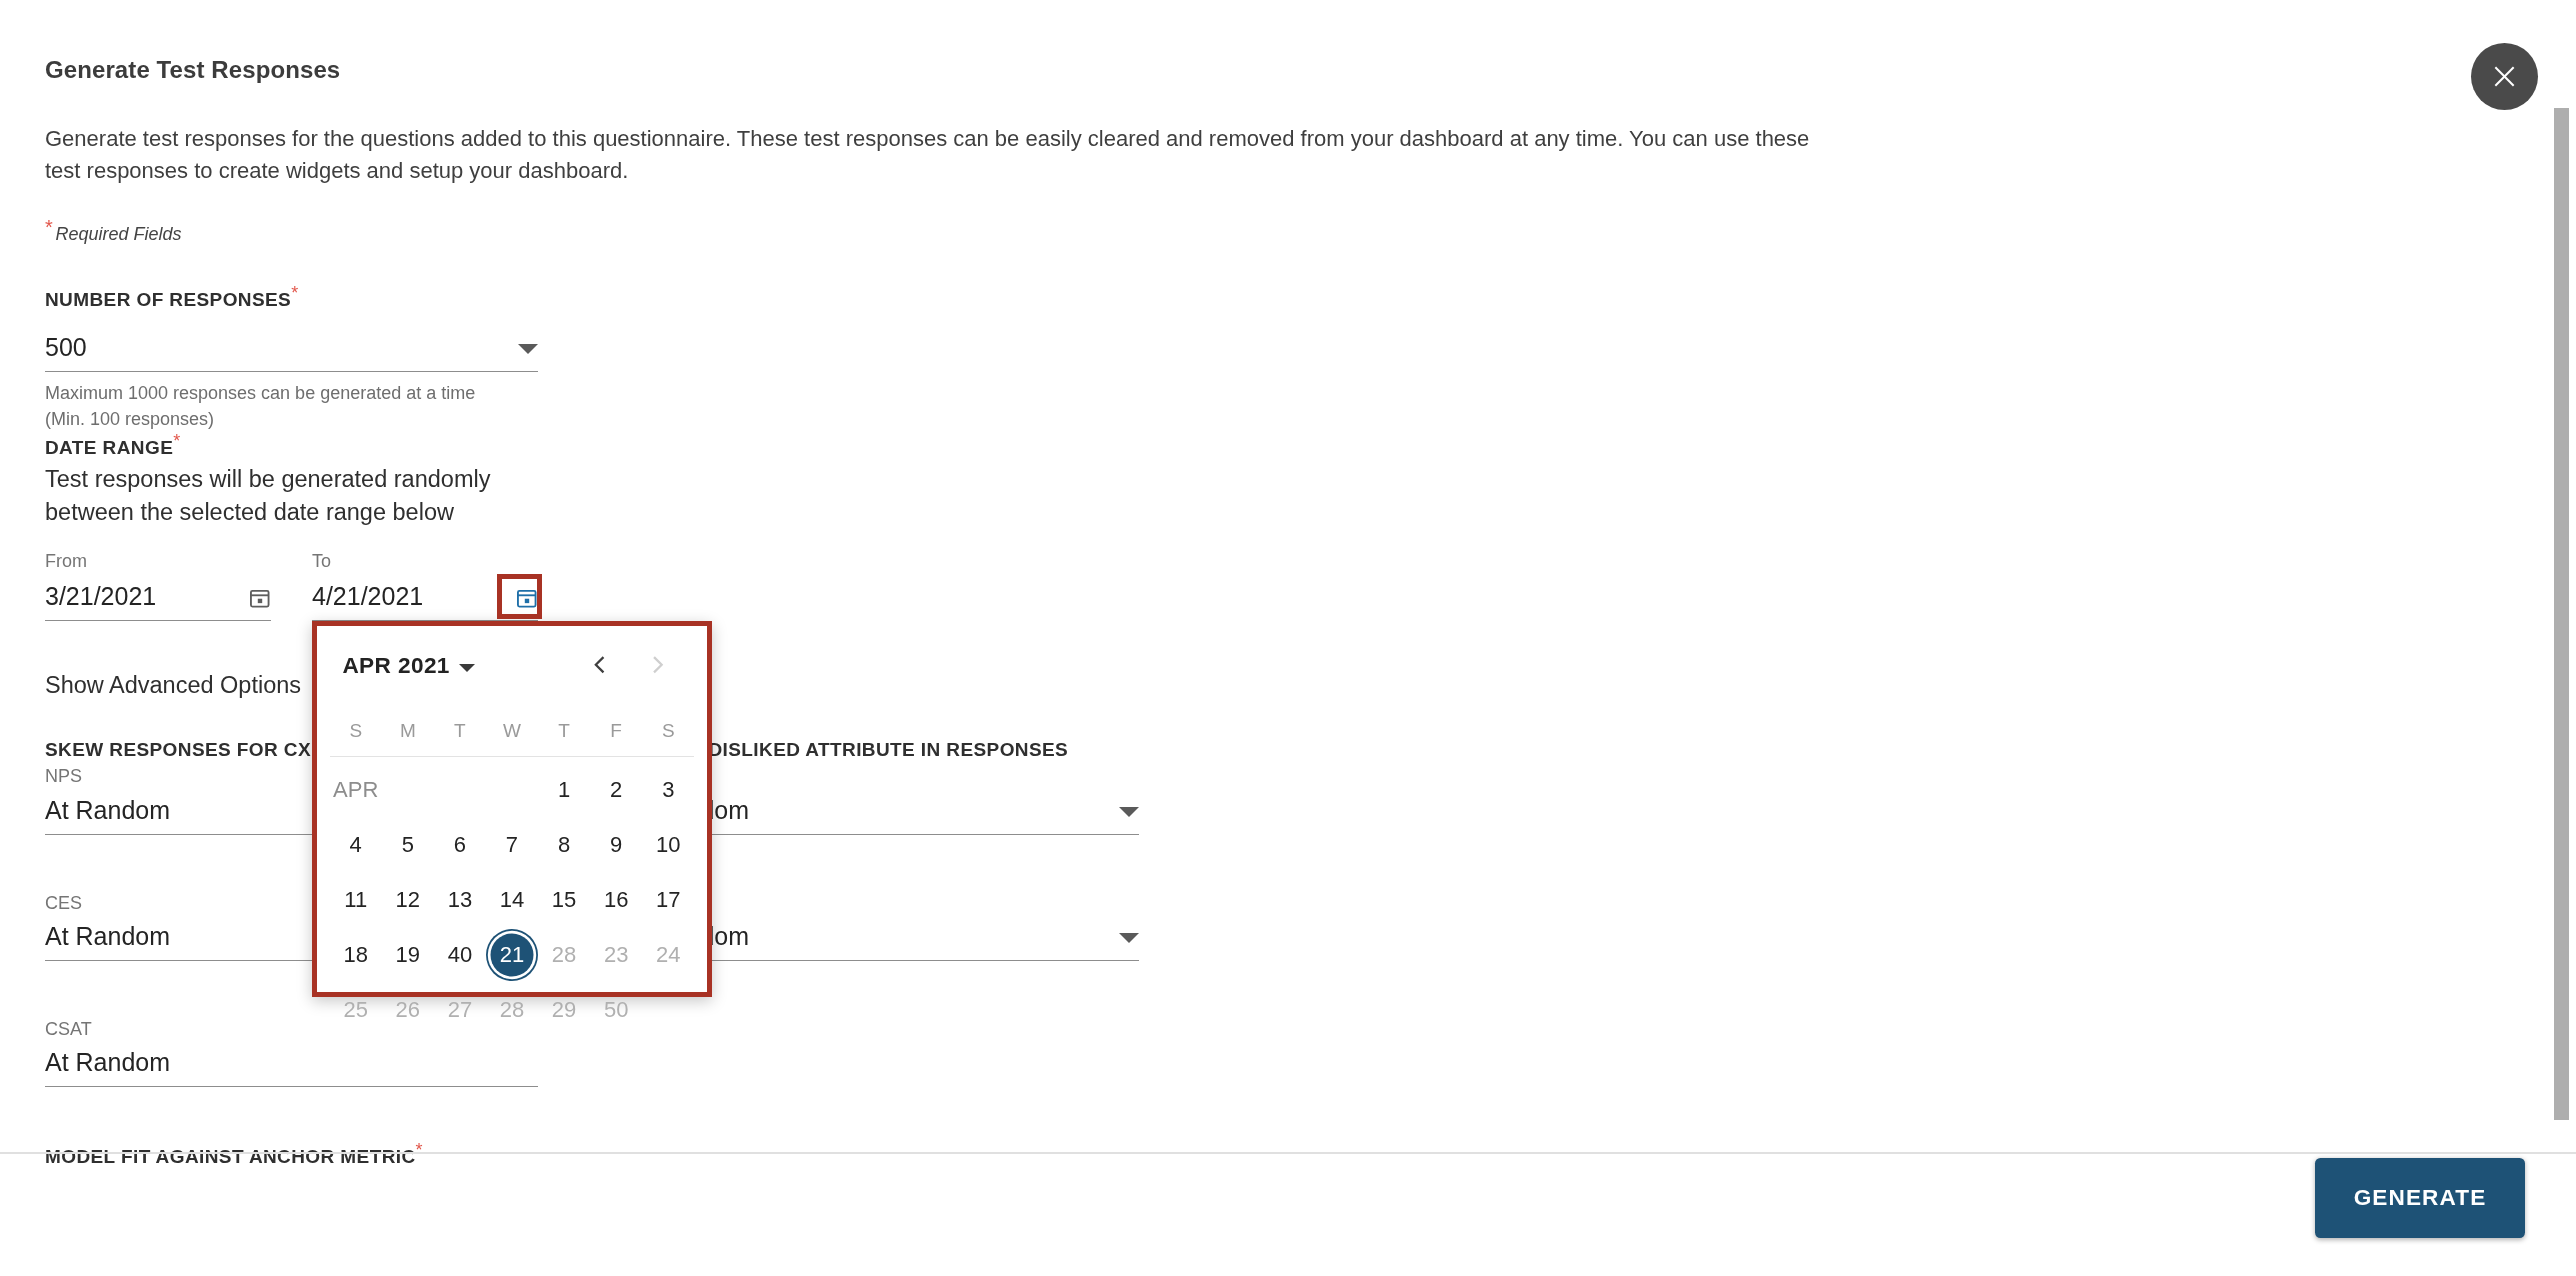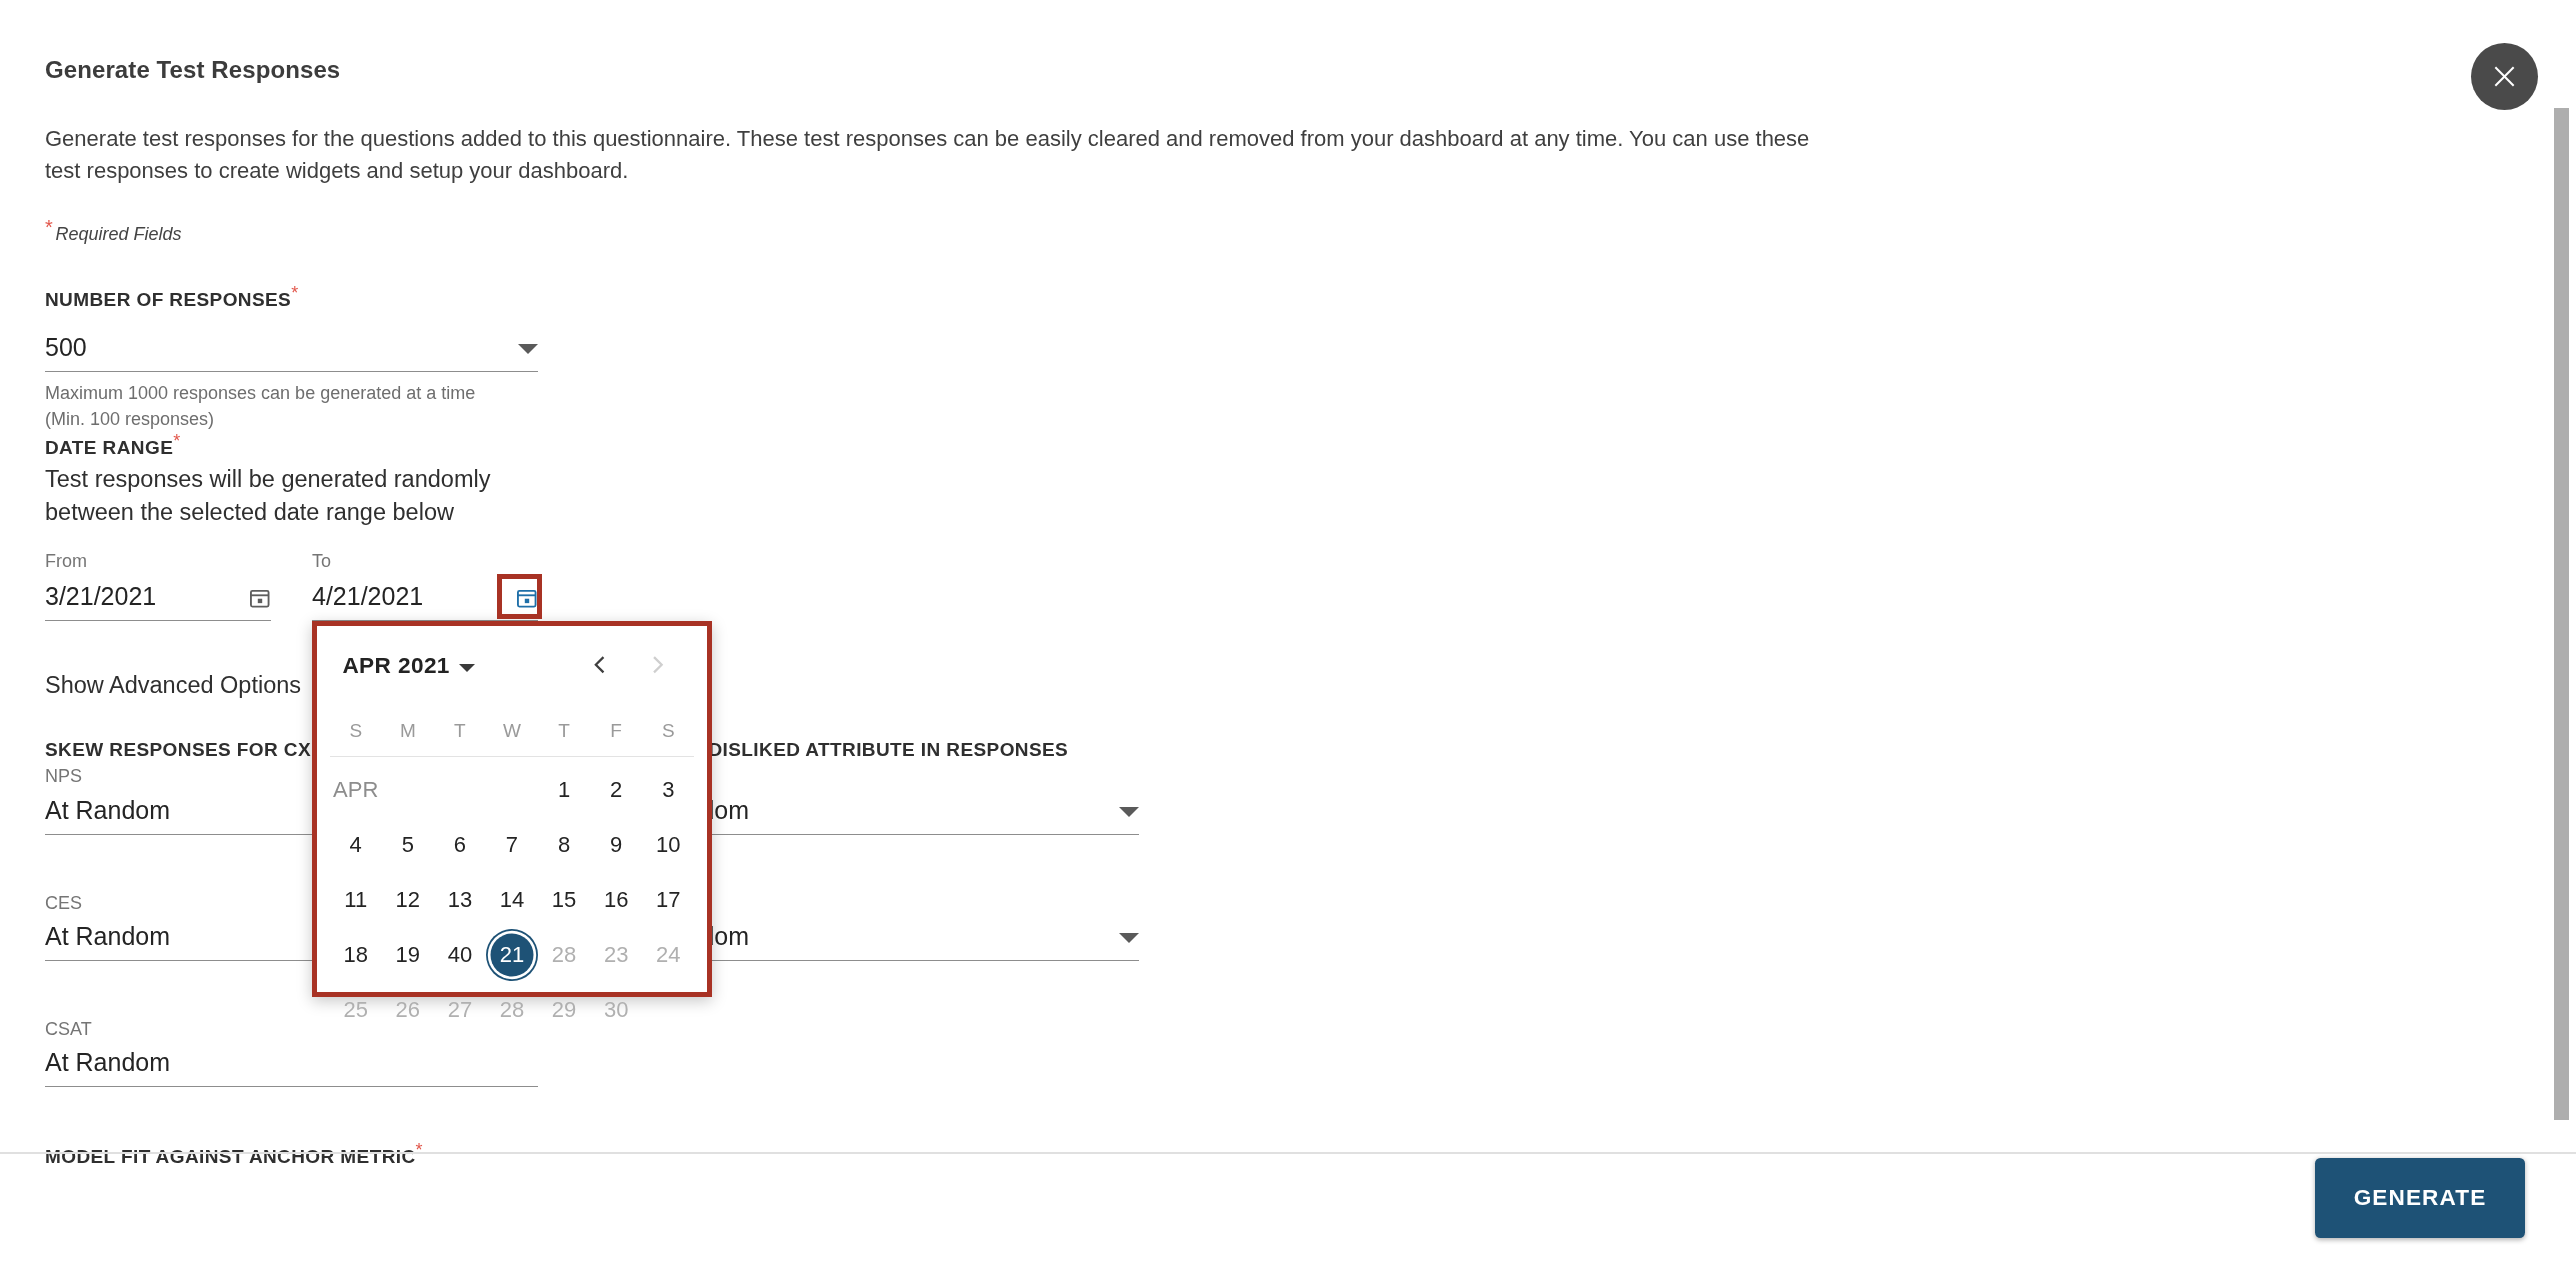--- a/index.html
+++ b/index.html
@@ -499,21 +499,21 @@
             <span class="num">21</span>
           </div>
           <div class="cal-cell muted">28</div>
           <div class="cal-cell muted">23</div>
           <div class="cal-cell muted">24</div>
           <div class="cal-cell muted">25</div>
           <div class="cal-cell muted">26</div>
           <div class="cal-cell muted">27</div>
           <div class="cal-cell muted">28</div>
           <div class="cal-cell muted">29</div>
-          <div class="cal-cell muted">30</div>
+          <div class="cal-cell muted">50</div>
         </div>
 
     </div>
   </div>
 
   <div class="footer-divider"></div>
   <button class="generate-btn">GENERATE</button>
 
   <div class="scrollbar-track"></div>
   <div class="scrollbar-thumb"></div>

